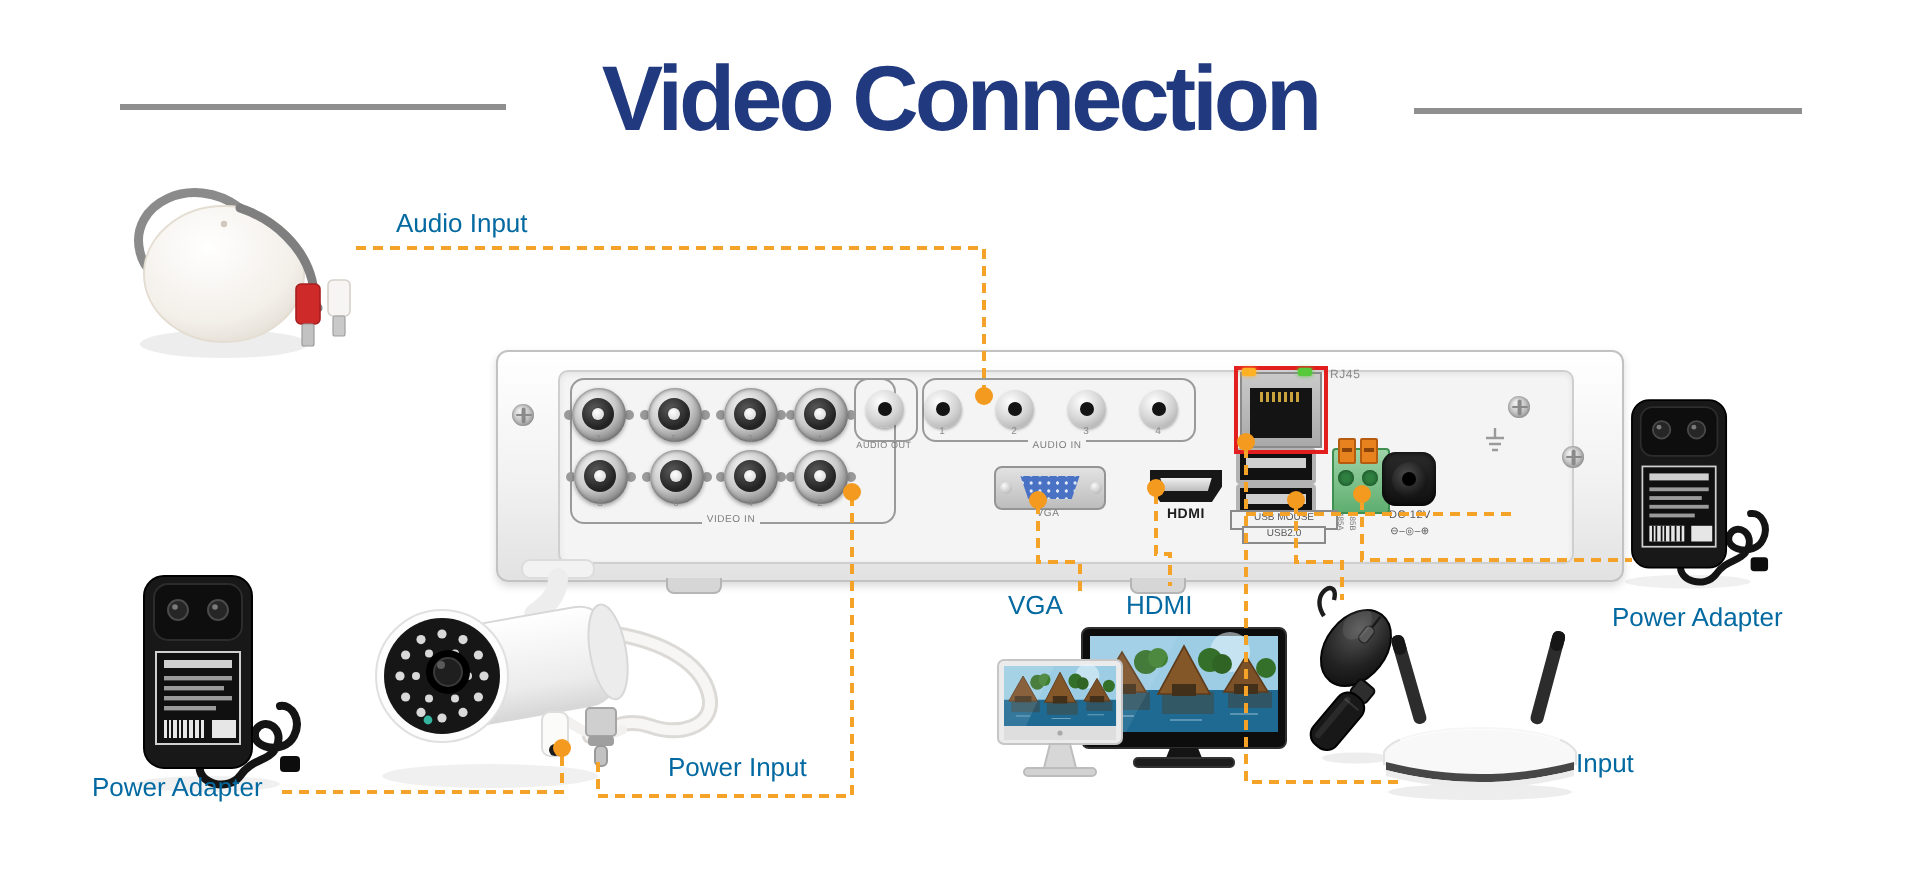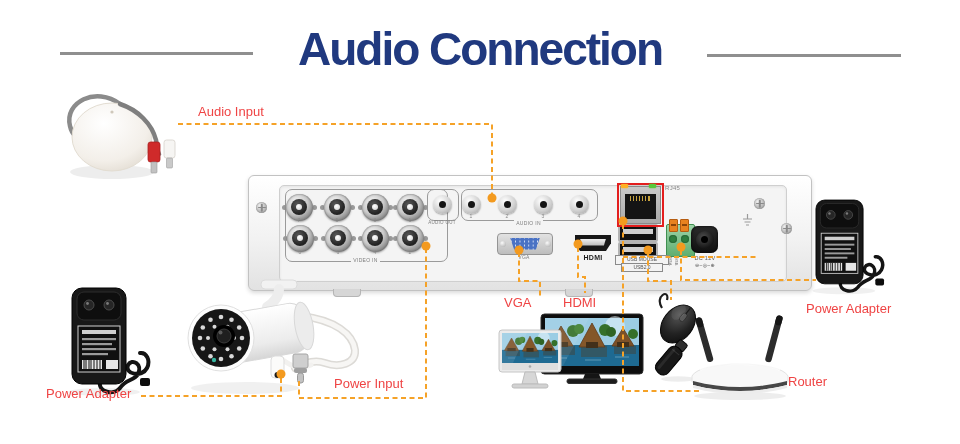--- a/index.html
+++ b/index.html
@@ -2,21 +2,21 @@
 <html><head>
 <meta charset="utf-8">
 <style>
   html,body{margin:0;padding:0;background:#fff;}
   #canvas{position:relative;width:960px;height:444px;background:#ffffff;overflow:hidden;
           font-family:"Liberation Sans",sans-serif;}
   .abs{position:absolute;}
   .rule{position:absolute;height:3px;background:#8f8f8f;}
   #title{position:absolute;left:0;right:0;top:22px;text-align:center;font-size:46px;
          font-weight:bold;letter-spacing:-2px;color:#20397f;}
-  .lbl{position:absolute;font-size:13px;color:#ef4444;white-space:nowrap;z-index:30;}
+  .lbl{position:absolute;font-size:13px;color:#0369a1;white-space:nowrap;z-index:30;}
   
   #dvr{position:absolute;left:248px;top:175px;width:562px;height:114px;border-radius:6px;
        background:linear-gradient(180deg,#ffffff 0%,#f2f2f2 55%,#e2e2e2 100%);
        border:1px solid #c2c2c2;box-shadow:0 2px 4px rgba(0,0,0,.15), inset 0 1px 0 #fff;z-index:10;}
   #dvr-panel{position:absolute;left:30px;top:9px;width:506px;height:95px;border:1px solid #cfcfcf;
        border-radius:5px;background:#f4f4f4;box-shadow:inset 0 1px 3px rgba(0,0,0,.07);}
   .foot{position:absolute;width:26px;height:7px;background:#d6d6d6;border:1px solid #b5b5b5;
         border-top:none;border-radius:0 0 4px 4px;}
   .groupbox{position:absolute;border:1px solid #9a9a9a;border-radius:7px;}
   .bnc{position:absolute;width:27px;height:27px;border-radius:50%;
@@ -86,21 +86,21 @@
   .dev{position:absolute;z-index:10;}
   #overlay{position:absolute;left:0;top:0;z-index:60;pointer-events:none;}
 </style>
 </head>
 <body>
 
 <div id="canvas">
 
   <div class="rule" style="left:60px;top:52px;width:193px;"></div>
   <div class="rule" style="left:707px;top:54px;width:194px;"></div>
-  <div id="title">Audio Connection</div>
+  <div id="title">Video Connection</div>
 
   <svg class="dev" style="left:62px;top:90px;" width="128" height="100" viewBox="0 0 128 100">
     <defs>
       <radialGradient id="micg" cx="40%" cy="30%" r="85%">
         <stop offset="0" stop-color="#ffffff"></stop>
           <stop offset=".65" stop-color="#f3efe9"></stop>
         <stop offset="1" stop-color="#ddd6cb"></stop>
       </radialGradient>
     </defs>
     <ellipse cx="50" cy="82" rx="42" ry="7" fill="rgba(0,0,0,0.07)"></ellipse>
@@ -344,21 +344,21 @@
     </g>
     <g transform="rotate(15 82 52)">
       <rect x="79" y="6" width="6.5" height="48" rx="3" fill="#2c2c2c"></rect>
       <rect x="79" y="6" width="6.5" height="10" rx="3" fill="#161616"></rect>
     </g>
     <path d="M6,68 C14,52 94,52 102,68 L102,74 C70,82 38,82 6,74 Z" fill="#f8f8f8" stroke="#e2e2e2"></path>
     <path d="M14,62 C30,54 78,54 94,62" stroke="#ffffff" stroke-width="2" opacity=".7" fill="none"></path>
     <path d="M7,73 C38,81 70,81 101,73 L101,77 C70,85 38,85 7,77 Z" fill="#474747"></path>
     <path d="M7,77 C38,85 70,85 101,77 L101,80 C70,88 38,88 7,80 Z" fill="#ececec"></path>
   </svg>
-  <div class="lbl" style="left:788px;top:374px;">Router</div>
+  <div class="lbl" style="left:788px;top:374px;">Input</div>
 
   <svg class="dev" style="left:802px;top:192px;" width="96" height="106" viewBox="0 0 110 115">
     <use href="#adapter" width="110" height="115"></use>
   </svg>
   <div class="lbl" style="left:806px;top:301px;">Power Adapter</div>
 
   <svg id="overlay" width="960" height="444" viewBox="0 0 960 444">
     <g stroke="#f5a228" stroke-width="2" fill="none" stroke-dasharray="5 3.5">
       <path d="M178,124 H492 V194"></path>
       <path d="M426,248 V398 H299 V379"></path>

